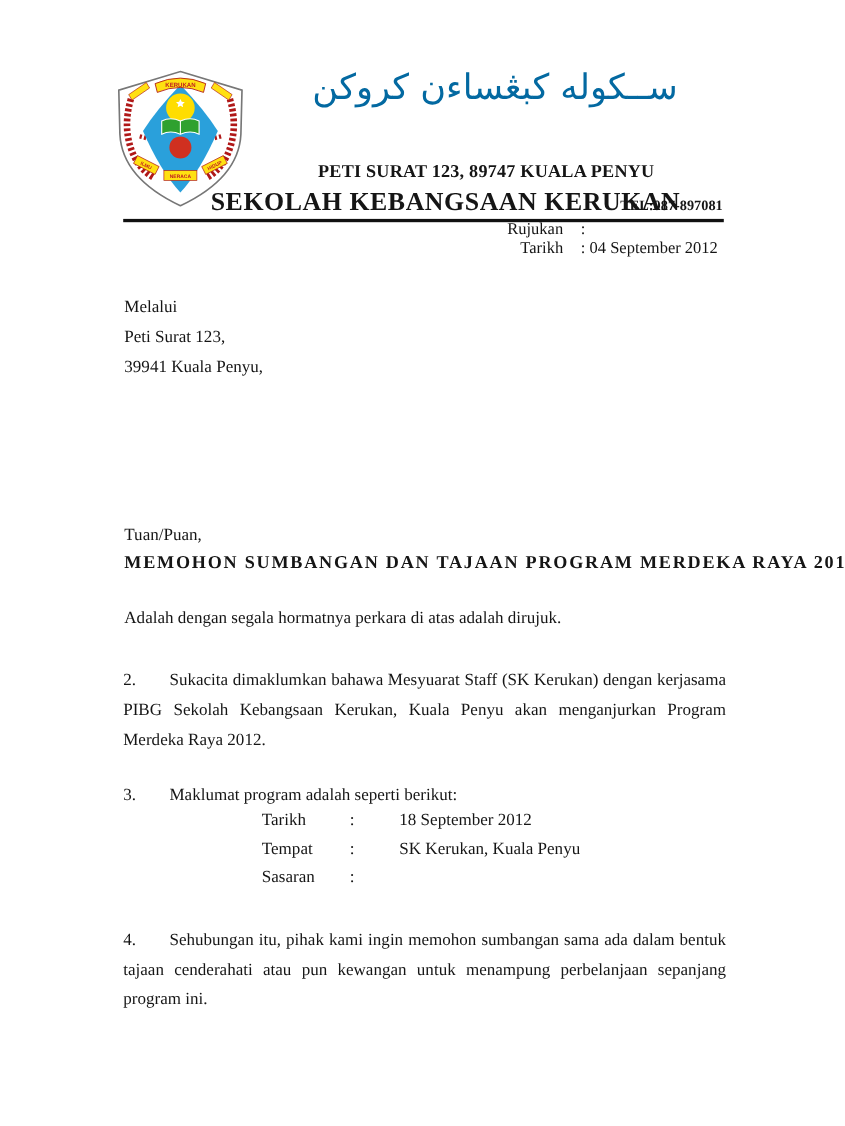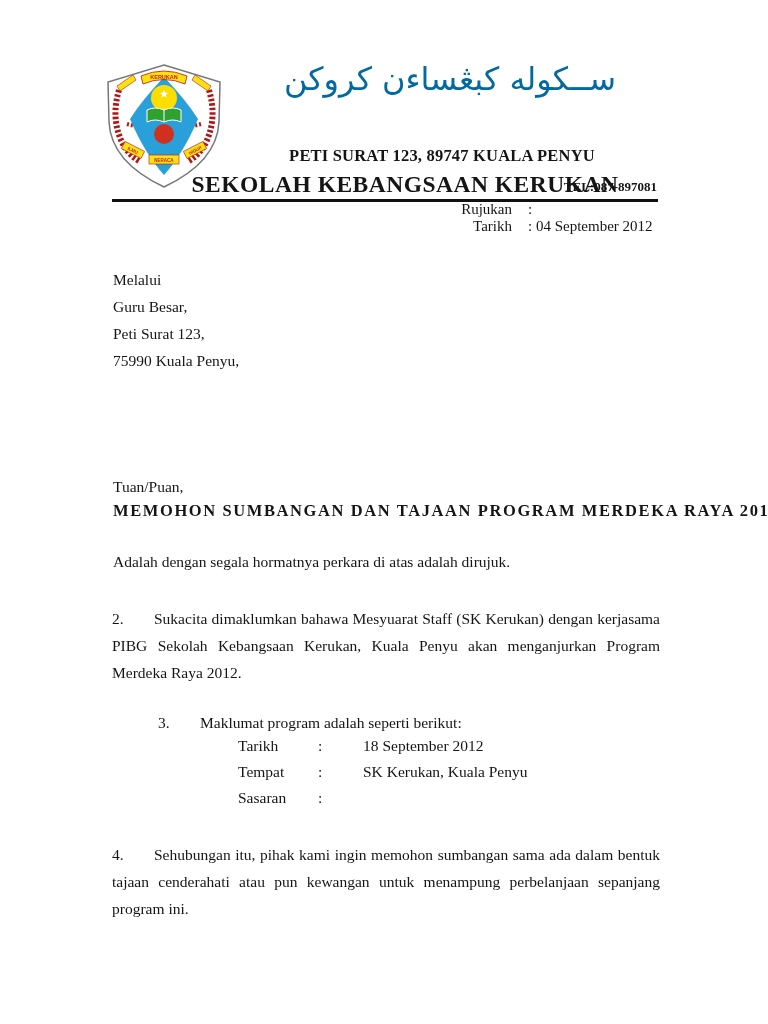--- a/index.html
+++ b/index.html
@@ -25,21 +25,21 @@
   .ref-label{width:72px;text-align:right;}
   .ref-value{margin-left:16px;white-space:nowrap;}
   
   .recipient{left:113px;top:266px;font-size:15.5px;line-height:27px;}
   .salutation{left:113px;top:478px;font-size:15.5px;}
   .subject{left:113px;top:501px;width:548px;font-size:16.5px;font-weight:bold;
            letter-spacing:1.6px;white-space:nowrap;}
   .p1{left:113px;top:553px;font-size:15.5px;}
   .para{left:112px;width:548px;font-size:15.5px;line-height:27px;text-align:justify;}
   .p2{top:605px;}
-  .p3{top:709px;text-align:left;margin-left:46px;}
+  .p3{top:709px;text-align:left;}
   .p4{top:841px;}
   .num{display:inline-block;width:42px;}
   .details{left:238px;top:733px;font-size:15.5px;line-height:26px;}
   .d-row{display:flex;}
   .d-label{width:80px;}
   .d-sep{width:45px;}
   .d-value{white-space:nowrap;}
   svg text{font-family:"Liberation Sans",sans-serif;font-weight:bold;}
 </style>
 </head>
@@ -98,23 +98,22 @@
     <span class="ref-value">:</span>
   </div>
   <div class="ref-row">
     <span class="ref-label">Tarikh</span>
     <span class="ref-value">: 04 September 2012</span>
   </div>
 </div>
 
 <div class="abs recipient">
   <div>Melalui</div>
-  <div>Guru Besar,</div>
   <div>Peti Surat 123,</div>
-  <div>75990 Kuala Penyu,</div>
+  <div>39941 Kuala Penyu,</div>
 </div>
 
 <div class="abs salutation">Tuan/Puan,</div>
 <div class="abs subject">MEMOHON SUMBANGAN DAN TAJAAN PROGRAM MERDEKA RAYA 2012</div>
 <div class="abs p1">Adalah dengan segala hormatnya perkara di atas adalah dirujuk.</div>
 
 <div class="abs para p2"><span class="num">2.</span><span>Sukacita dimaklumkan bahawa Mesyuarat Staff (SK Kerukan) dengan kerjasama PIBG Sekolah Kebangsaan Kerukan, Kuala Penyu akan menganjurkan Program Merdeka Raya 2012.</span></div>
 
 <div class="abs para p3"><span class="num">3.</span><span>Maklumat program adalah seperti berikut:</span></div>
 

